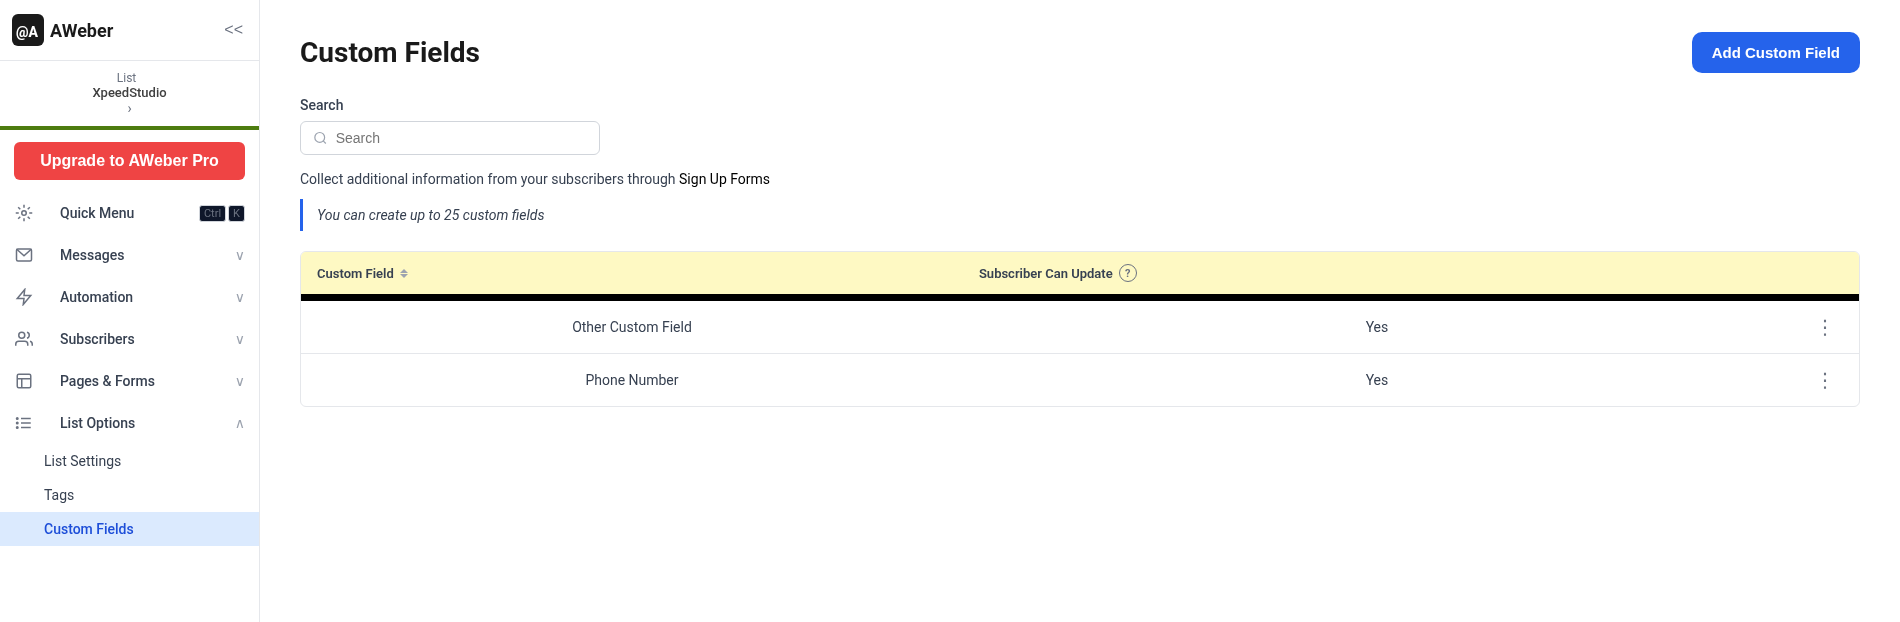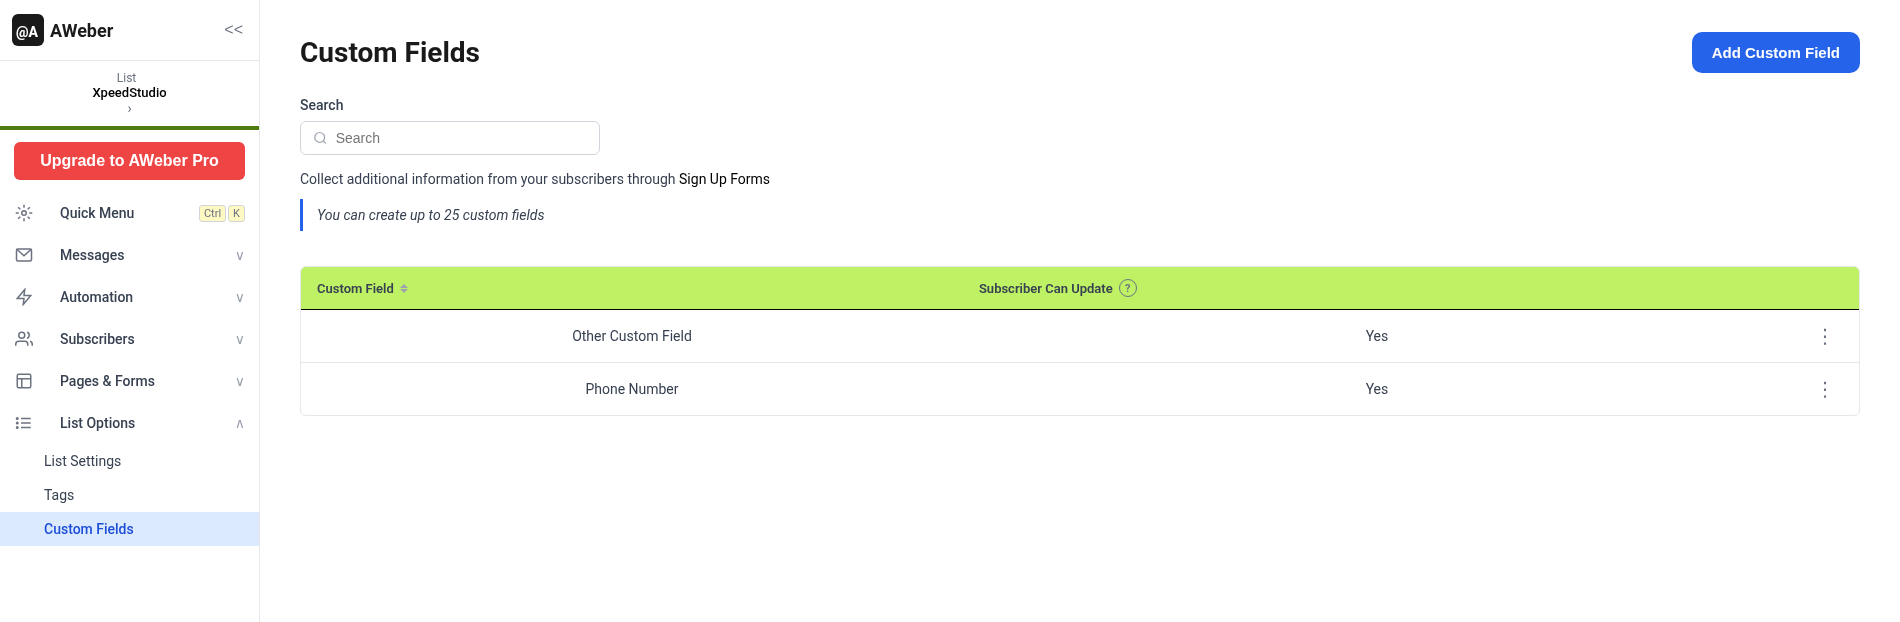--- a/index.html
+++ b/index.html
@@ -59,21 +59,21 @@
     }
 
     .list-label {
       color: #6b7280;
       font-size: 12px;
       margin-right: 6px;
     }
 
     .list-name {
       font-weight: 500;
-      color: #000000;
+      color: #404040;
     }
 
     .list-chevron {
       color: #6b7280;
       font-size: 14px;
     }
 
     .upgrade-btn {
       margin: 12px 14px;
       background: #ef4444;
@@ -110,21 +110,21 @@
 
     .nav-label { flex: 1; font-weight: 500; }
 
     .nav-shortcut {
       display: flex;
       gap: 2px;
       font-size: 11px;
     }
 
     .kbd {
-      background: #fef9c3;
+      background: #0f172a;
       border: 1px solid #d1d5db;
       border-radius: 3px;
       padding: 1px 4px;
       font-size: 11px;
       color: #6b7280;
     }
 
     .nav-chevron { color: #9ca3af; font-size: 14px; }
 
     .sub-nav-item {
@@ -210,43 +210,43 @@
       color: #000000;
       text-decoration: none;
     }
 
     .note-box {
       border-left: 3px solid #2563eb;
       padding: 8px 14px;
       font-size: 14px;
       color: #374151;
       font-style: italic;
-      margin-bottom: 35px;
+      margin-bottom: 20px;
       background: #fff;
     }
 
     .table-container {
       border: 1px solid #e5e7eb;
       border-radius: 6px;
       overflow: hidden;
     }
 
     table {
       width: 100%;
       border-collapse: collapse;
     }
 
     thead th {
-      background: #bef264;
+      background: #fef9c3;
       padding: 12px 16px;
       text-align: left;
       font-size: 13px;
       font-weight: 600;
       color: #374151;
-      border-bottom: 1px solid #000000;
+      border-bottom: 7px solid #000000;
     }
 
     .th-with-icon {
       display: flex;
       align-items: center;
       gap: 6px;
     }
 
     .sort-icon {
       display: flex;

